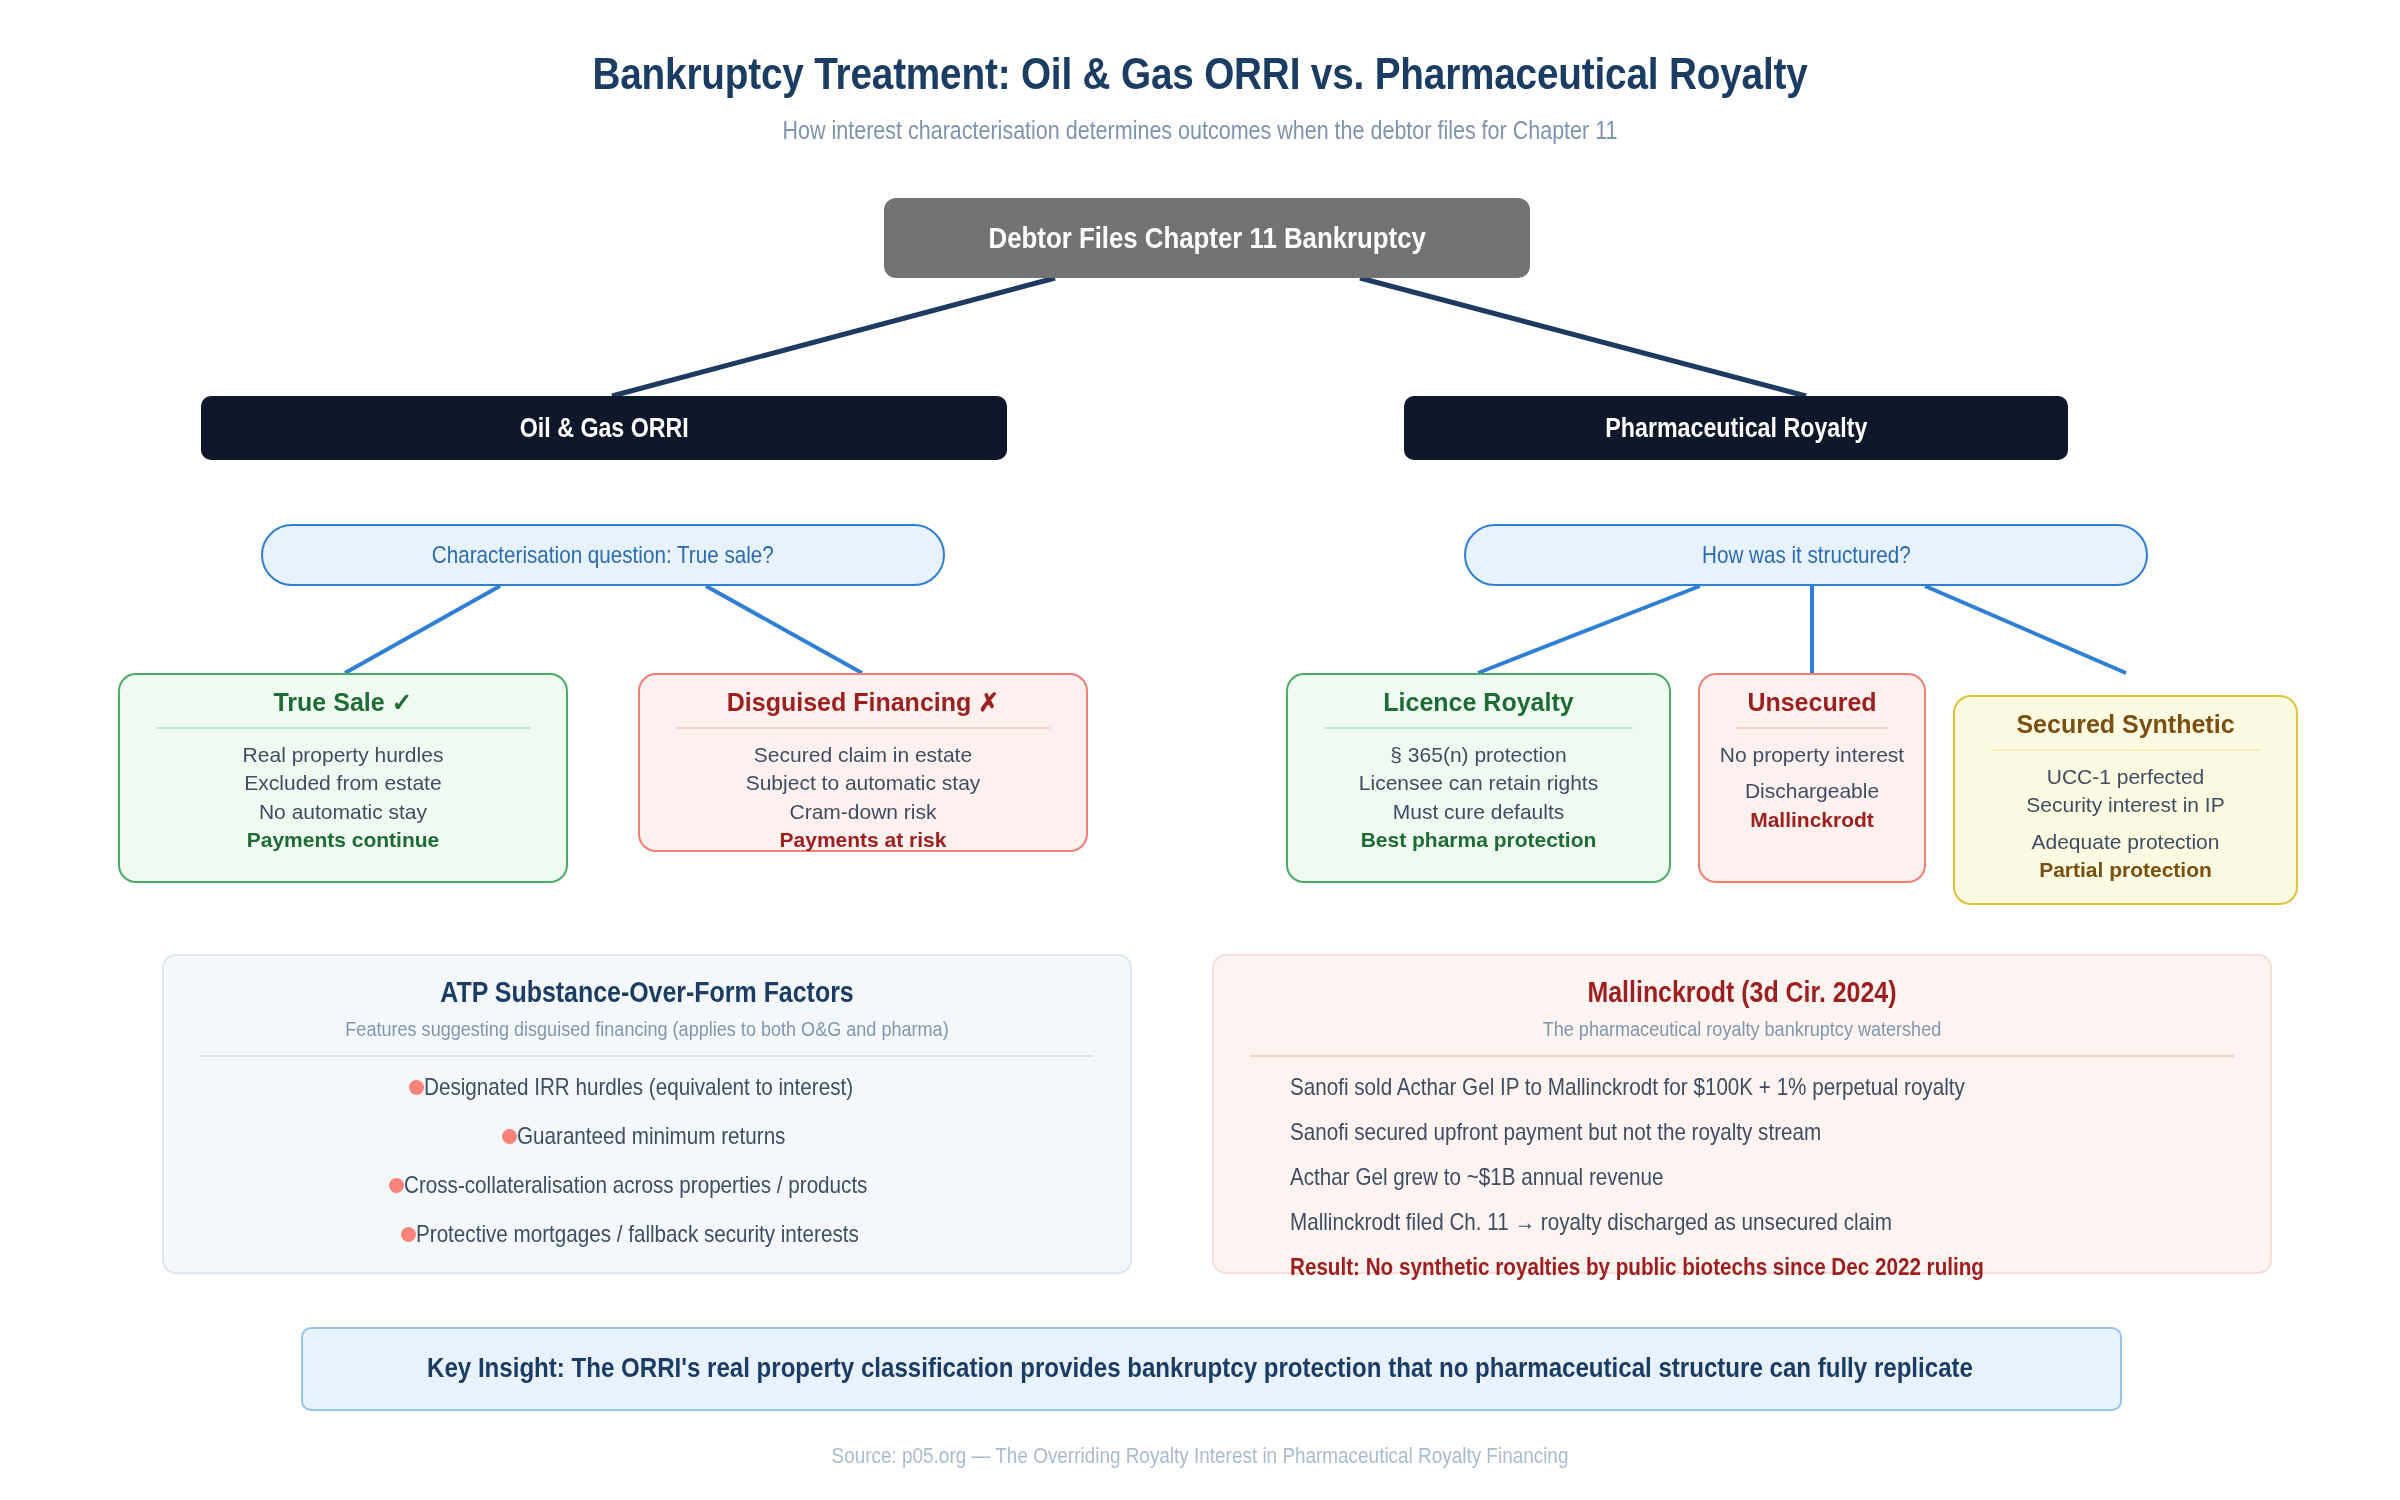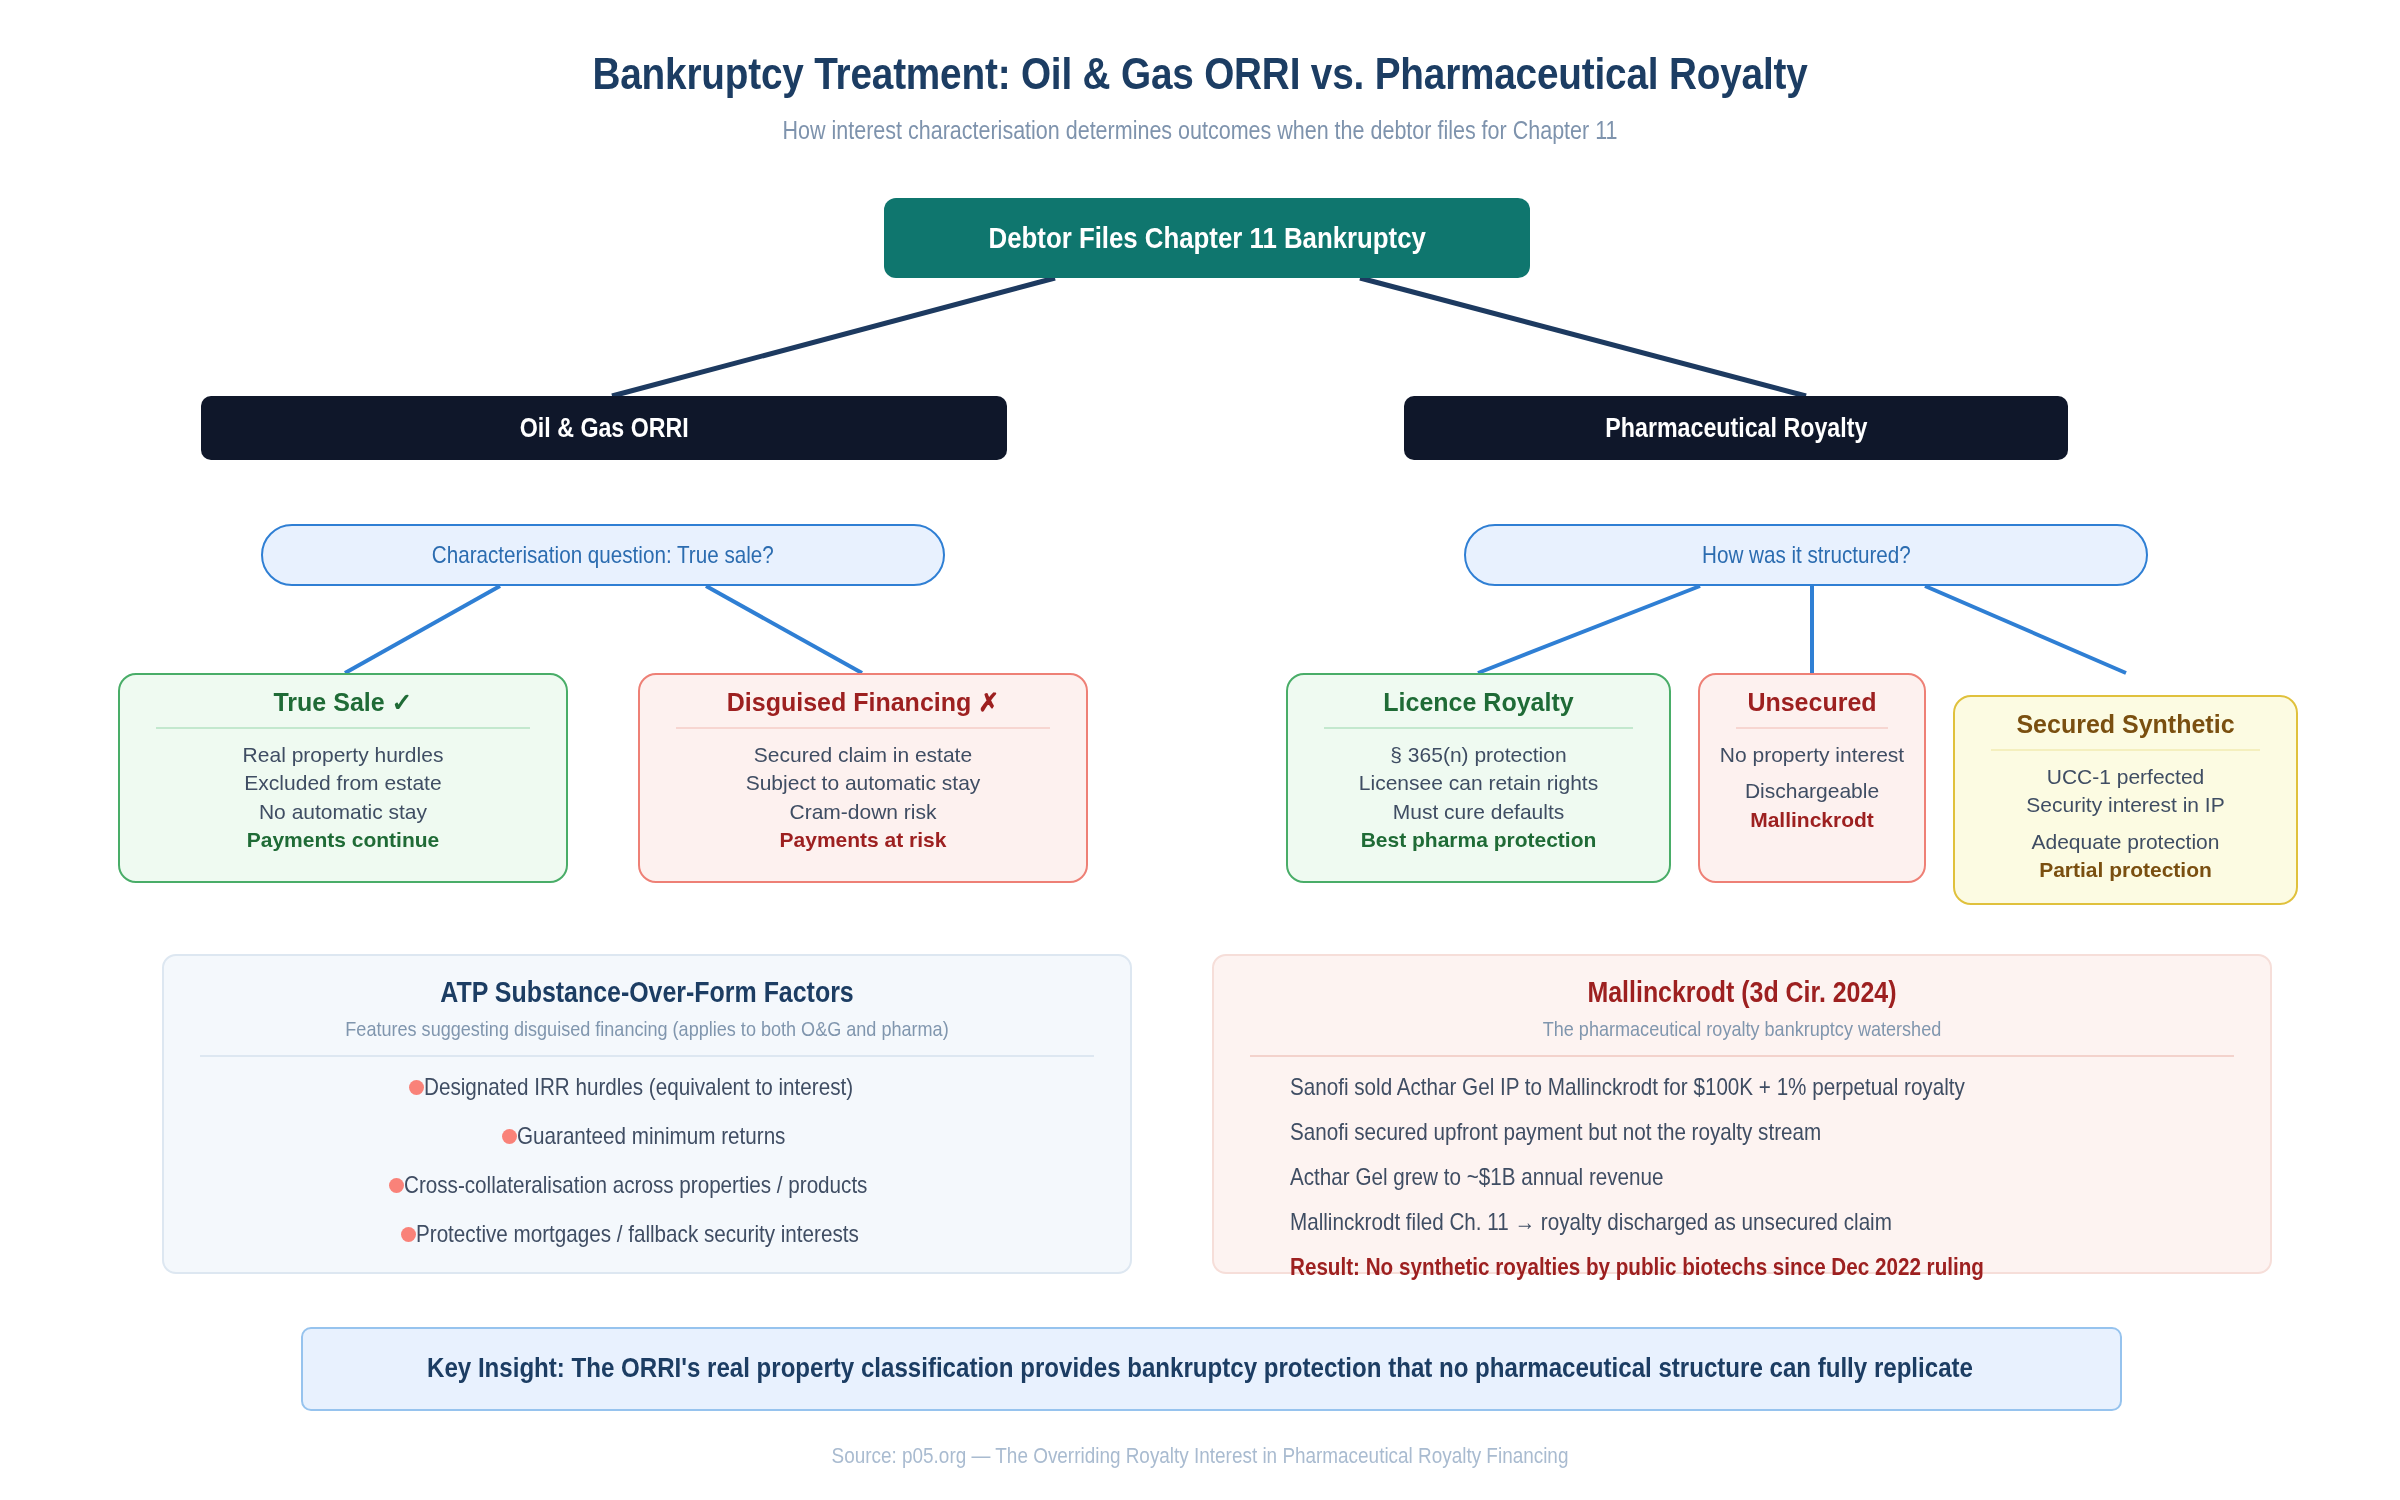--- a/index.html
+++ b/index.html
@@ -50,21 +50,21 @@
     top: 0; left: 0;
     width: 2400px; height: 1500px;
     pointer-events: none;
   }
 
   
   #root-node {
     position: absolute;
     left: 884px; top: 198px;
     width: 646px; height: 80px;
-    background: #0f766e;
+    background: #737373;
     border-radius: 12px;
     display: flex; align-items: center; justify-content: center;
     color: #ffffff;
     font-size: 30px;
     font-weight: bold;
   }
 
   
   .branch-head {
     position: absolute;
@@ -130,21 +130,21 @@
 
   .card.red    { background: #fdf1ef; border-color: #ee8076; }
   .card.red    .card-title, .card.red .verdict { color: #9d2020; }
   .card.red    hr { border-color: #f0b5ae; }
 
   .card.yellow { background: #fcfbe2; border-color: #e0c13c; }
   .card.yellow .card-title, .card.yellow .verdict { color: #7a4f10; }
   .card.yellow hr { border-color: #ecdf93; }
 
   #card-truesale  { left: 118px;  top: 673px; width: 450px; height: 210px; }
-  #card-disguised { left: 638px;  top: 673px; width: 450px; height: 210px; }
+  #card-disguised { left: 638px;  top: 673px; width: 450px; height: 179px; }
   #card-licence   { left: 1286px; top: 673px; width: 385px; height: 210px; }
   #card-unsecured { left: 1698px; top: 673px; width: 228px; height: 210px; }
   #card-synthetic { left: 1953px; top: 695px; width: 345px; height: 210px; }
 
   
   .panel {
     position: absolute;
     border-radius: 14px;
     border-width: 2px;
     border-style: solid;

